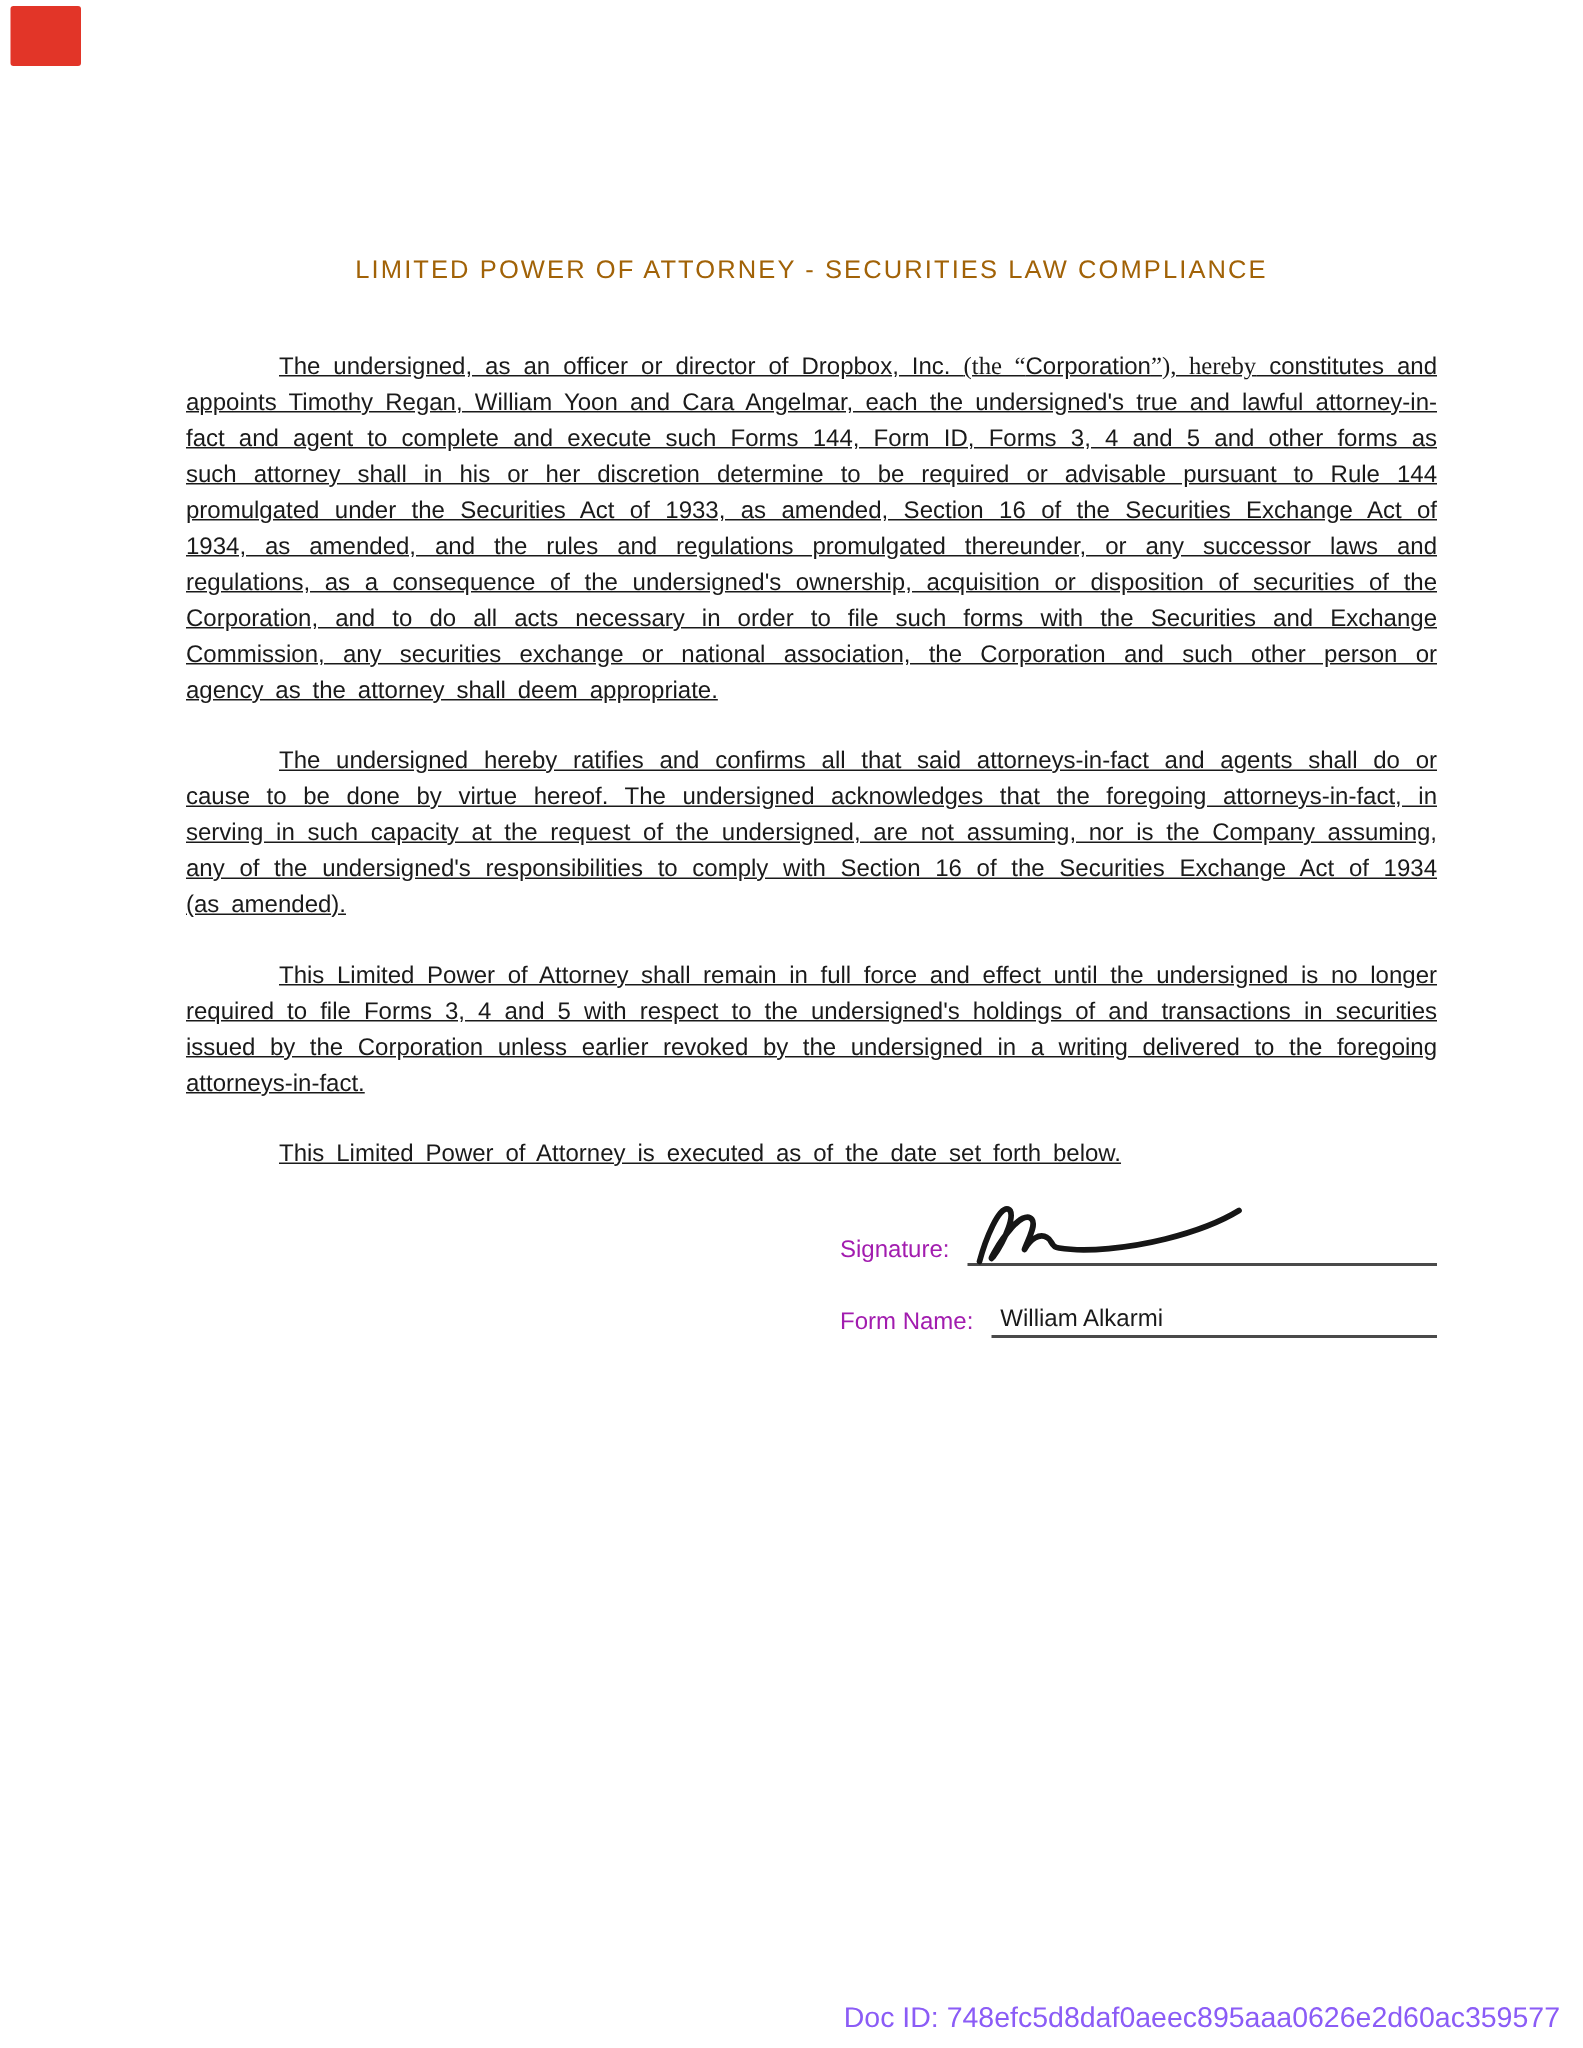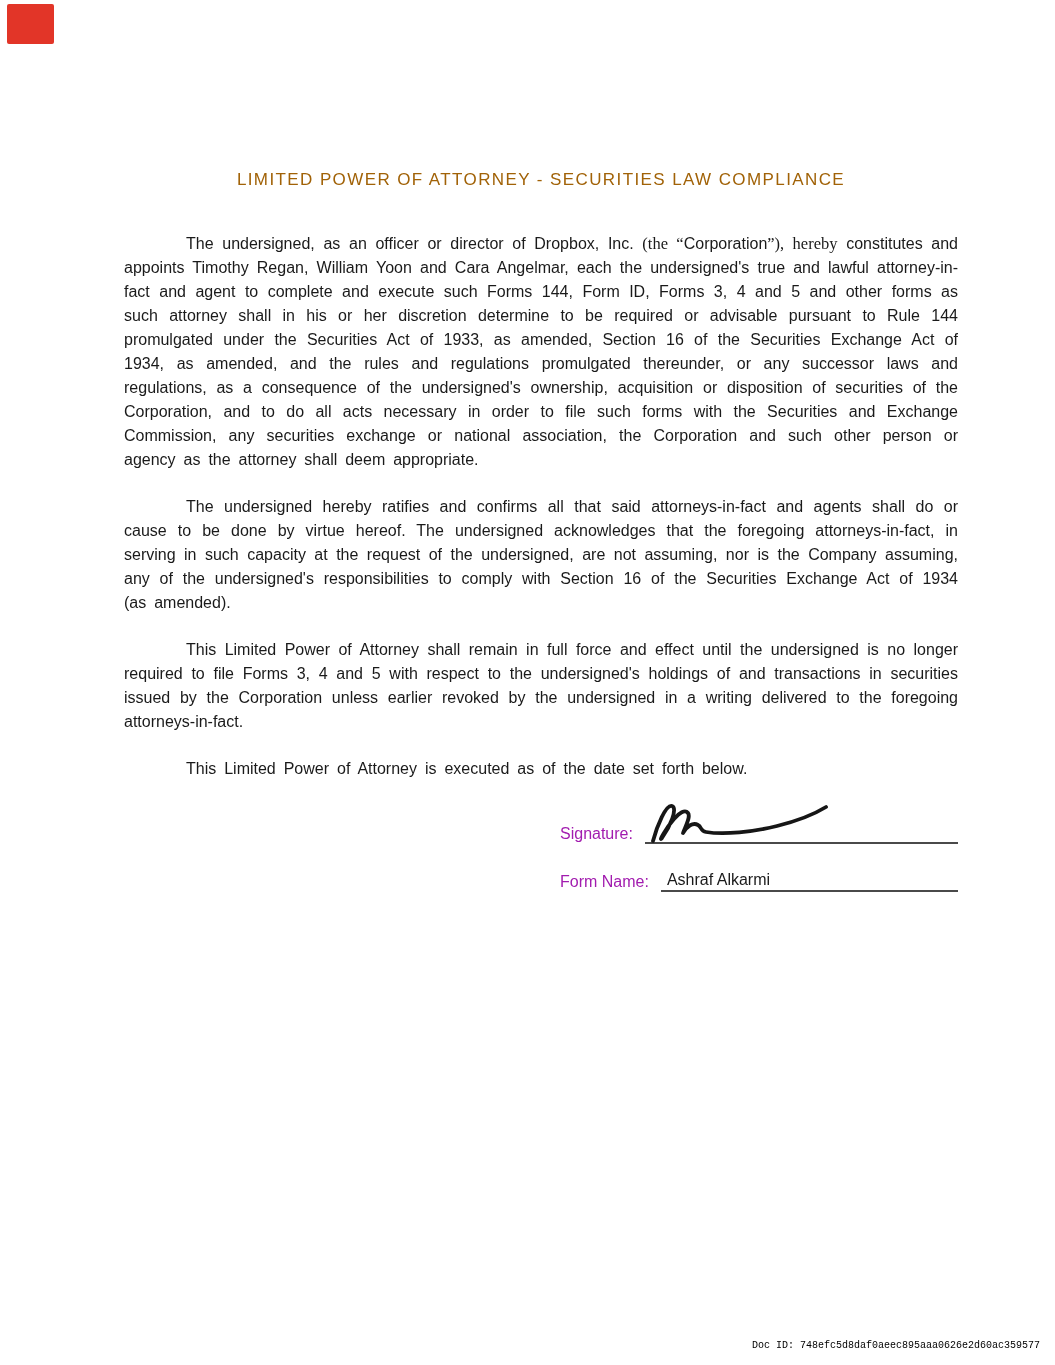--- a/index.html
+++ b/index.html
@@ -30,21 +30,21 @@
     margin: 0;
     font-size: 17px;
     font-weight: 400;
     line-height: 22px;
     letter-spacing: 1.4px;
     text-align: center;
     white-space: nowrap;
     color: #a16207;
   }
 
-  .paragraphs { margin-top: 41px; }
+  .paragraphs { margin-top: 41px; text-decoration: underline; }
 
   .para {
     margin: 0 0 23px 0;
     font-size: 16px;
     line-height: 24px;
     text-align: justify;
     text-indent: 62px;
     word-spacing: 3.5px;
     color: #1a1a1a;
   }
@@ -70,25 +70,24 @@
   .row-print { margin-top: 26px; }
   .row-dated { margin-top: 30px; }
   .sig-value { font-size: 16px; line-height: 20px; padding-left: 6px; display: inline-block; white-space: nowrap; }
   .date-value { position: relative; top: -4px; }
   .sig-line-signature svg { position: absolute; left: 4px; bottom: -4px; }
 
   .doc-id {
     position: absolute;
     top: 1337px;
     right: 15px;
-    font-size: 10px;
+    font-size: 19px;
     line-height: 18px;
-    color: #000000;
+    color: #8b5cf6;
     white-space: nowrap;
-    font-family: Liberation Mono, monospace;
   }
 </style>
 </head>
 <body>
 
 <div class="red-marker" style="background: rgb(226, 53, 40);"></div>
 
 <main class="content">
   <h1 class="doc-title">LIMITED POWER OF ATTORNEY - SECURITIES LAW COMPLIANCE</h1>
   <section class="paragraphs" id="paragraphs">
@@ -105,19 +104,19 @@
     <span class="sig-line sig-line-signature">
       <svg width="185" height="46" viewBox="0 0 185 46" fill="none" xmlns="http://www.w3.org/2000/svg">
         <path d="M4 41 C 8 26 17 4 23 6 C 29 8 21 27 13 38 C 9 43 17 28 25 19 C 30 13 36 9 39 13 C 42 17 36 27 34 33 C 38 26 44 22 49 25 C 53 27 51 31 57 32 C 75 35 104 32 128 26 C 148 21 164 15 177 7" stroke="#161616" stroke-width="3.8" stroke-linecap="round" stroke-linejoin="round"></path>
       </svg>
     </span>
   </div>
 
   <div class="sig-row row-print">
     <span class="sig-label">Form Name:</span>
     <span class="sig-line">
-      <span class="sig-value">Ashraf Alkarmi</span>
+      <span class="sig-value">William Alkarmi</span>
     </span>
   </div>
 
 </div>
 
 <footer class="doc-id">Doc ID: 748efc5d8daf0aeec895aaa0626e2d60ac359577</footer>
 
 </body></html>

